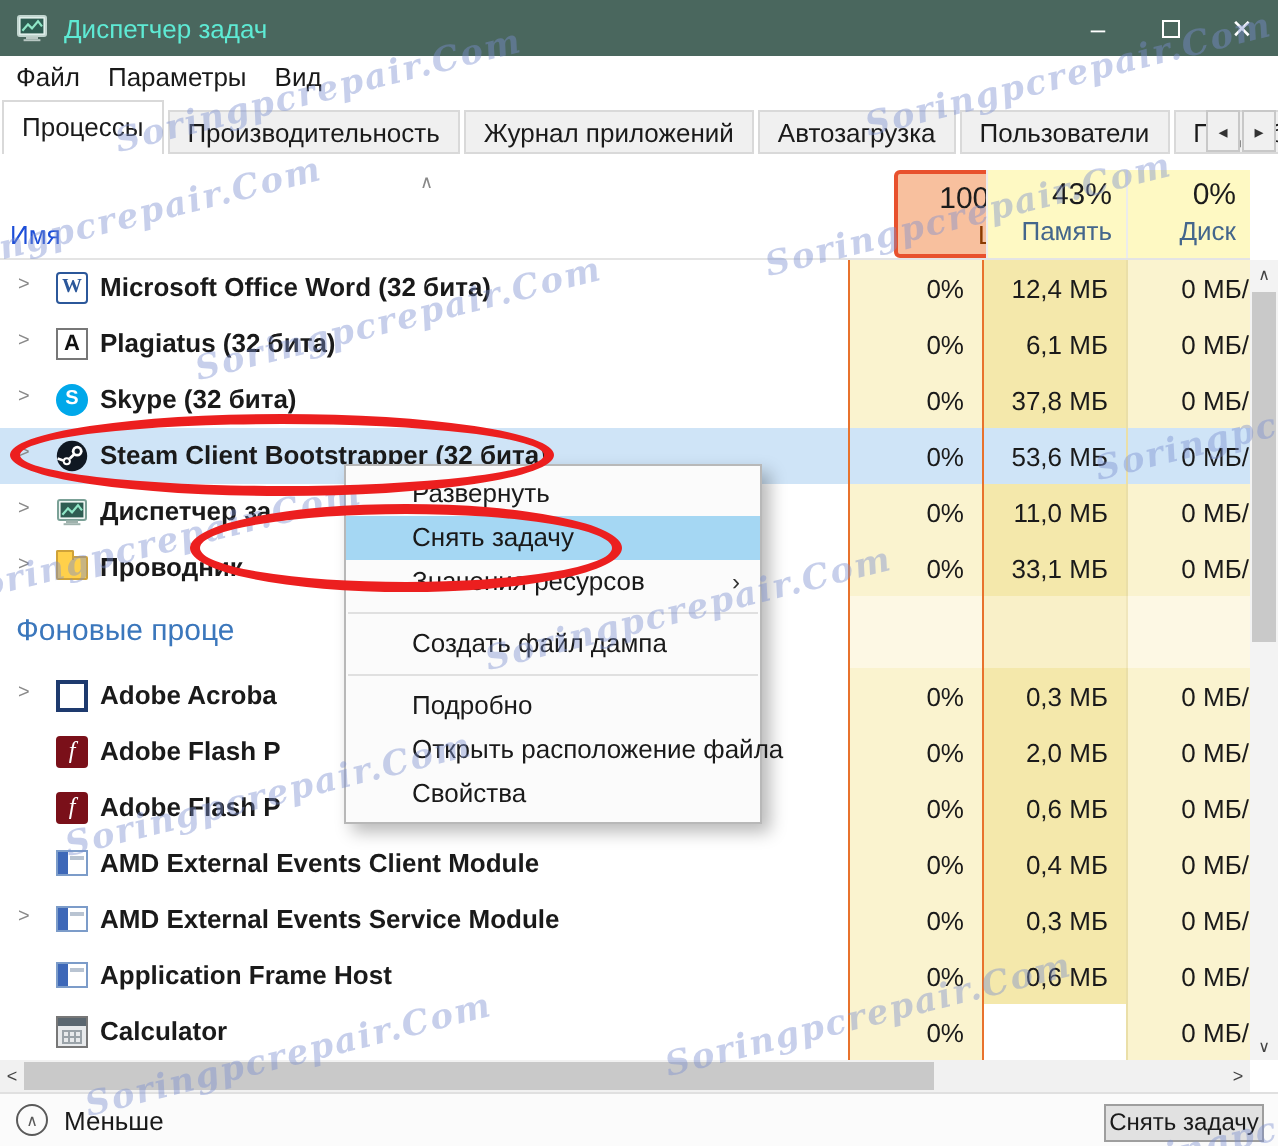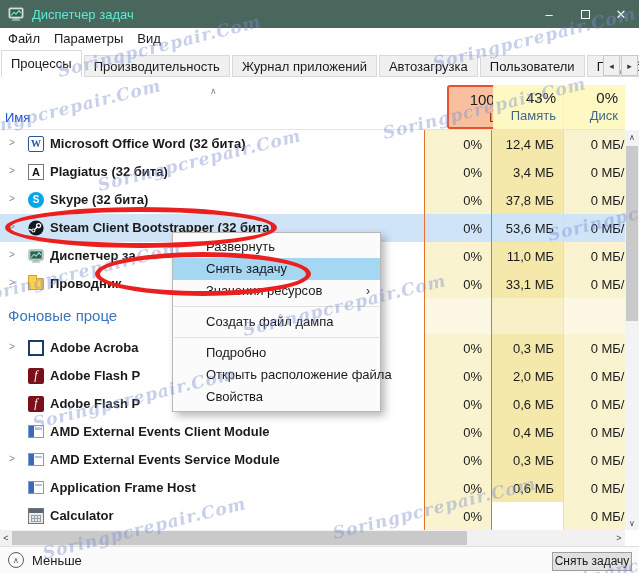--- a/index.html
+++ b/index.html
@@ -191,21 +191,21 @@
     <span class="cell c-mem">12,4 МБ</span>
     <span class="cell c-disk">
         <span>0 МБ/с</span>
       </span>
   </div>
   <div class="row" style="top:158px">
     <span class="chev">&gt;</span>
     <span class="ic ic-plag ric">A</span>
     <span class="rname">Plagiatus (32 бита)</span>
     <span class="cell c-cpu">0%</span>
-    <span class="cell c-mem">3,4 МБ</span>
+    <span class="cell c-mem">6,1 МБ</span>
     <span class="cell c-disk">
         <span>0 МБ/с</span>
       </span>
   </div>
   <div class="row" style="top:186px">
     <span class="chev">&gt;</span>
     <span class="ic ic-skype ric">S</span>
     <span class="rname">Skype (32 бита)</span>
     <span class="cell c-cpu">0%</span>
     <span class="cell c-mem">37,8 МБ</span>

